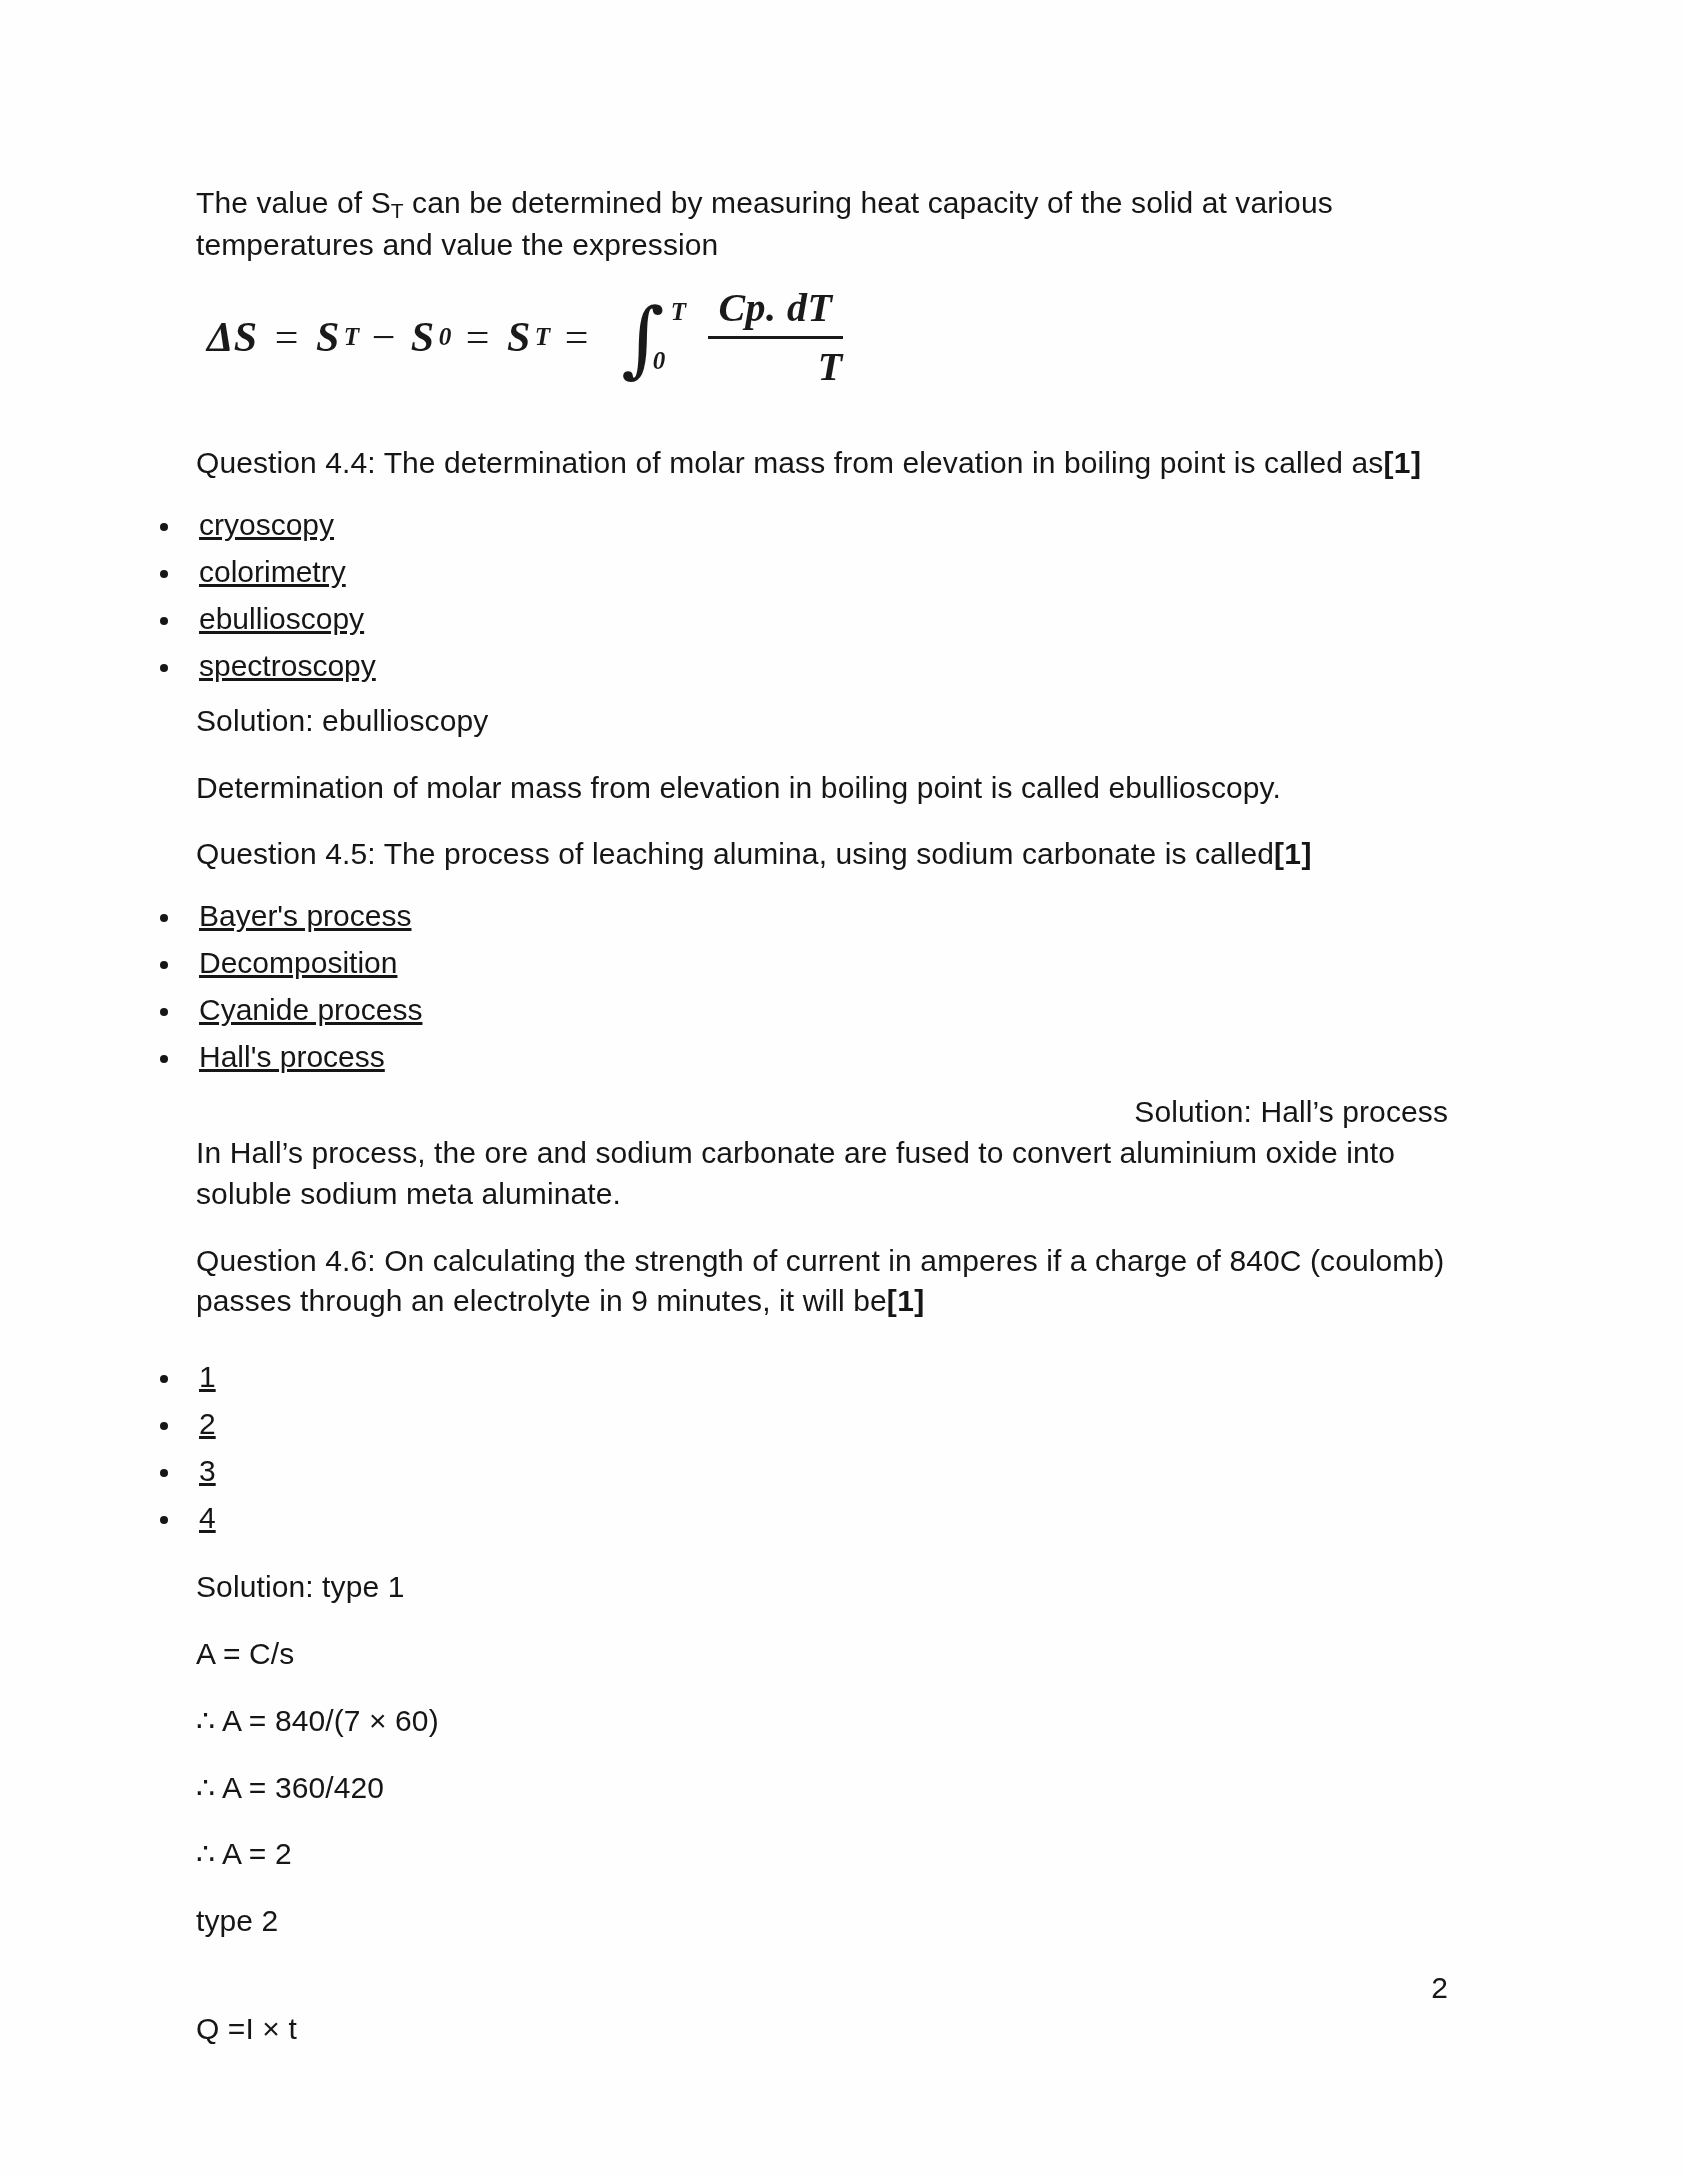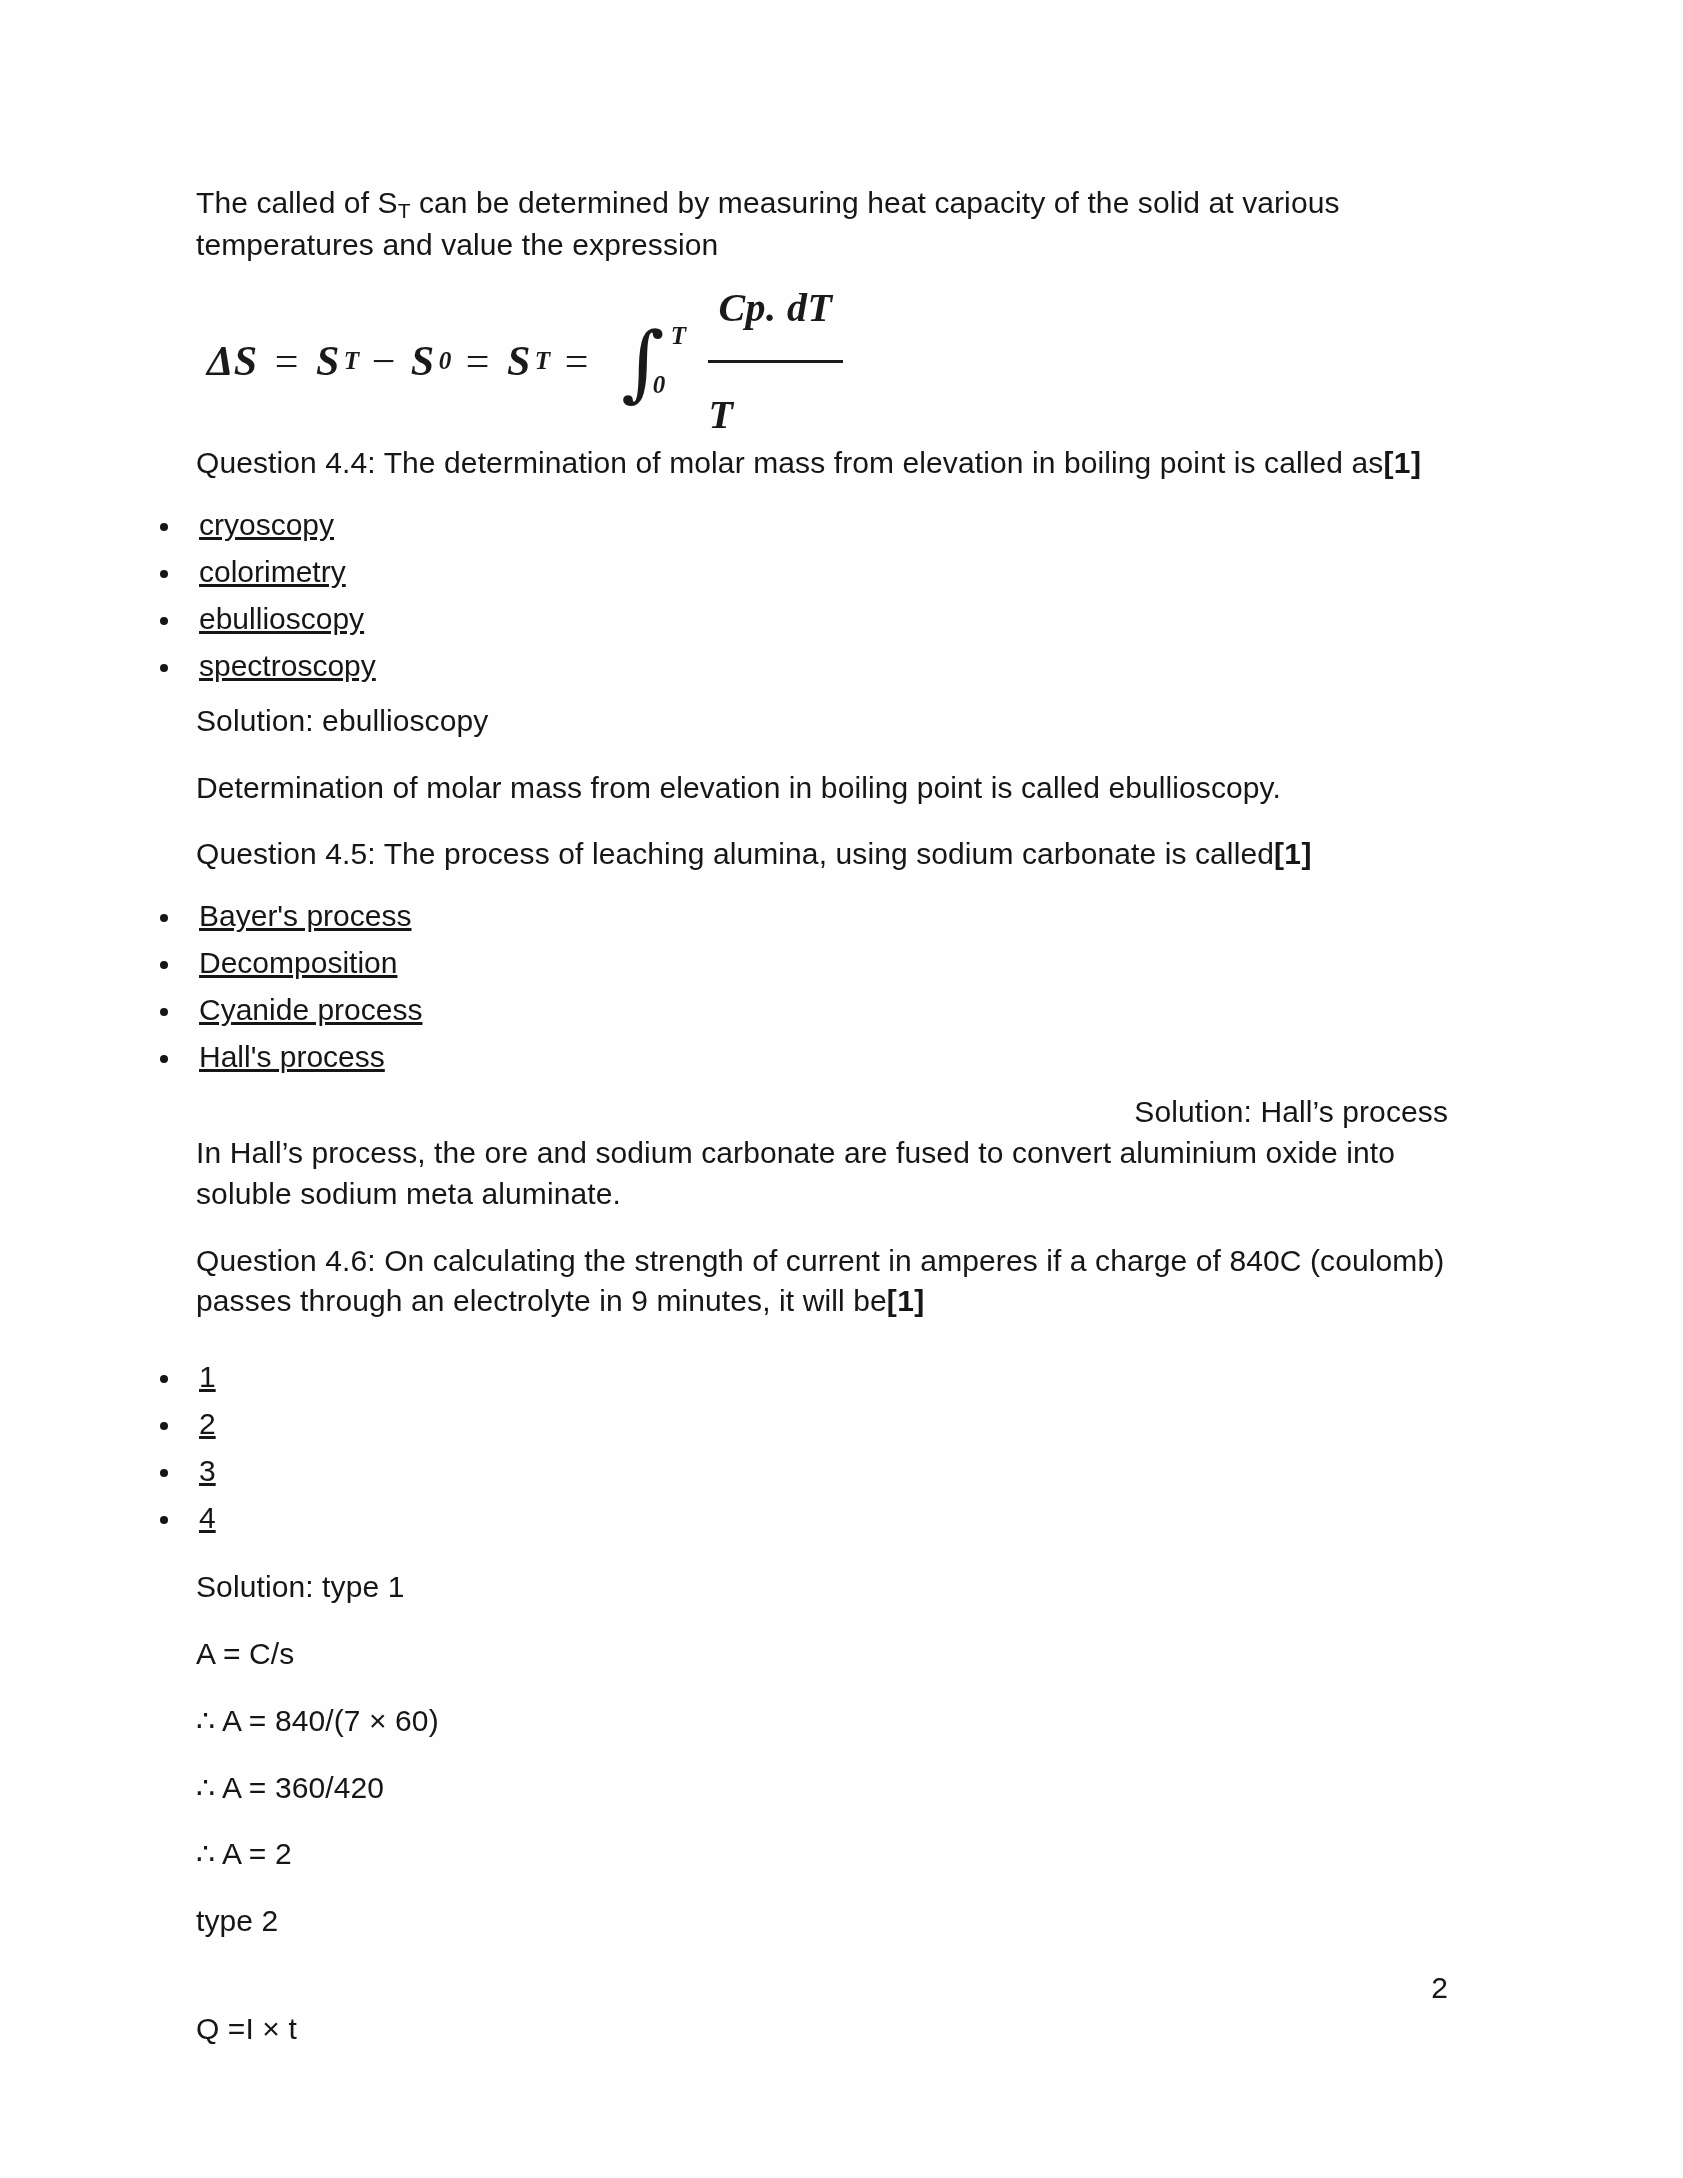--- a/index.html
+++ b/index.html
@@ -122,26 +122,25 @@
     font-style: italic;
     font-weight: bold;
     margin-left: -10px;
     position: relative;
   }
   .int-upper { margin-left: 16px; }
   .int-lower { margin-left: -2px; }
   .fraction {
     display: inline-flex;
     flex-direction: column;
-    align-items: flex-start;
+    align-items: flex-end;
     margin-left: 22px;
     font-size: 40px;
     font-style: italic;
     font-weight: bold;
-    gap: 24px;
   }
   .fr-num {
     padding: 0 10px 5px 10px;
   }
   .fr-bar {
     width: 100%;
     height: 3px;
     background: #1a1a1a;
   }
   .fr-den {
@@ -178,21 +177,21 @@
   }
 
   .spacer-sm { height: 14px; }
 </style>
 </head>
 <body>
 
 <div class="page">
   <div class="content">
 
-    <p class="para lead"><span>The called of S</span><span class="sub">T</span><span> can be determined by measuring heat capacity of the solid at various temperatures and value the expression</span></p>
+    <p class="para lead"><span>The value of S</span><span class="sub">T</span><span> can be determined by measuring heat capacity of the solid at various temperatures and value the expression</span></p>
 
     <div class="formula-block">
       <div class="formula-row">
         <span class="fsym">ΔS</span>
         <span class="eq">=</span>
         <span class="fsym">S</span>
           <span class="fsub">T</span>
         <span class="minus">−</span>
         <span class="fsym">S</span>
           <span class="fsub">0</span>

